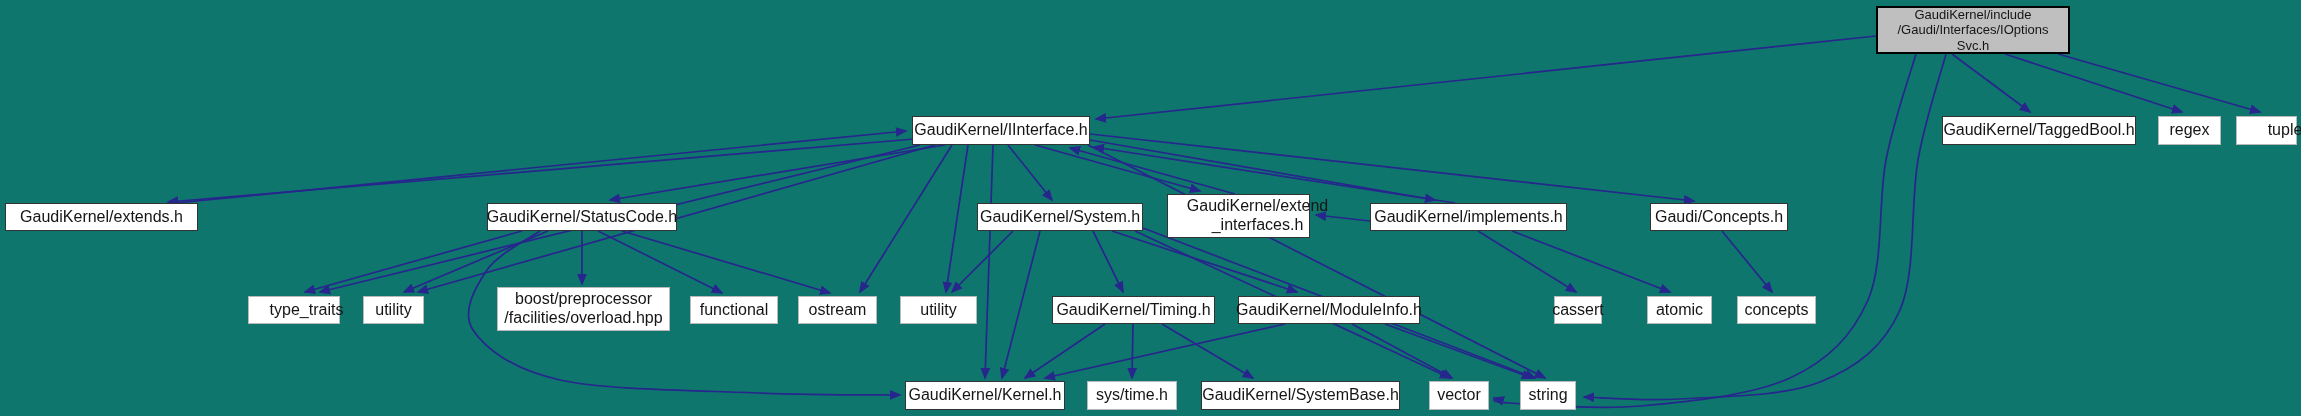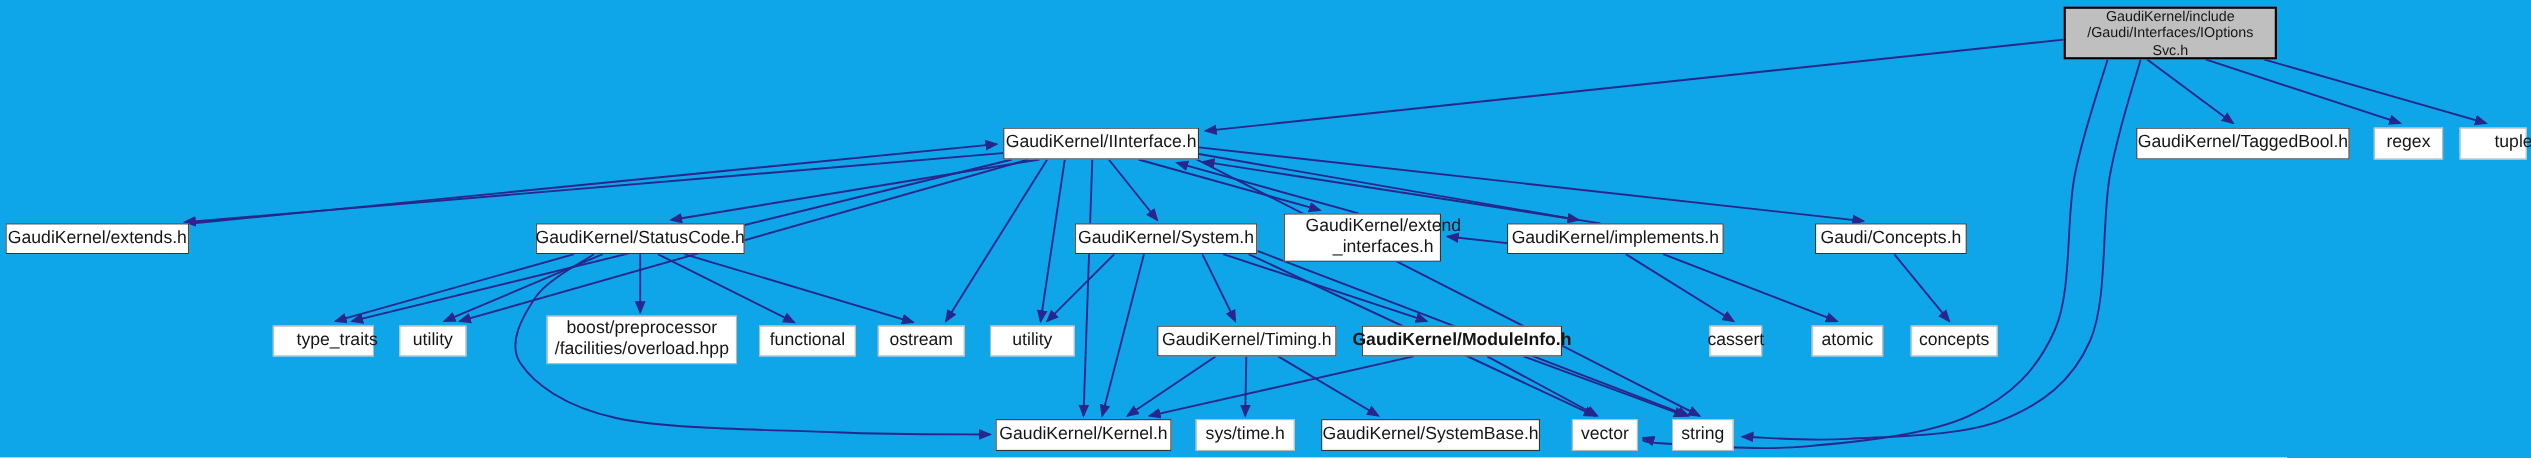--- a/index.html
+++ b/index.html
@@ -1,19 +1,19 @@
 <!DOCTYPE html>
 <html><head>
 <meta charset="utf-8">
 <style>
   html,body{margin:0;padding:0;background:#ffffff;}
   .stage{
     position:relative;
     width:2301px;height:416px;
-    background:#0ea5e9;
+    background:#0f766e;
     overflow:hidden;
     font-family:"Liberation Sans", sans-serif;
   }
   .edges{position:absolute;left:0;top:0;width:2301px;height:416px;}
   .node{
     position:absolute;
     box-sizing:border-box;
     display:flex;align-items:center;justify-content:center;
     text-align:center;
     background:#ffffff;
@@ -83,36 +83,36 @@
       <path d="M1722,231 L1772,292" fill="none" stroke="#26268c" stroke-width="1.7" marker-end="url(#arr)"></path>
     </svg>
 
 <div class="node root" style="left: 1876px; top: 6px; width: 194px; height: 48px;">GaudiKernel/include
 /Gaudi/Interfaces/IOptions
 Svc.h</div>
     <div class="node linked" style="left: 912px; top: 116px; width: 178px; height: 29px;">GaudiKernel/IInterface.h</div>
     <div class="node linked" style="left: 1942px; top: 116px; width: 194px; height: 29px;">GaudiKernel/TaggedBool.h</div>
     <div class="node plain" style="left: 2158px; top: 116px; width: 63px; height: 29px;">regex</div>
     <div class="node plain" style="left: 2236px; top: 116px; width: 61px; height: 29px; padding-left: 40px;">tuple</div>
-    <div class="node linked" style="left: 5px; top: 203px; width: 167px; height: 28px;">GaudiKernel/extends.h</div>
+    <div class="node linked" style="left: 5px; top: 203px; width: 193px; height: 28px;">GaudiKernel/extends.h</div>
     <div class="node linked" style="left: 487px; top: 203px; width: 190px; height: 28px;">GaudiKernel/StatusCode.h</div>
     <div class="node linked" style="left: 977px; top: 203px; width: 166px; height: 28px;">GaudiKernel/System.h</div>
     <div class="node linked" style="left: 1167px; top: 194px; width: 143px; height: 44px; padding-left: 41px;">GaudiKernel/extend
 _interfaces.h</div>
     <div class="node linked" style="left: 1370px; top: 203px; width: 197px; height: 28px;">GaudiKernel/implements.h</div>
     <div class="node linked" style="left: 1650px; top: 203px; width: 138px; height: 28px;">Gaudi/Concepts.h</div>
     <div class="node plain" style="left: 248px; top: 296px; width: 92px; height: 28px; padding-left: 28px;">type_traits</div>
     <div class="node plain" style="left: 363px; top: 296px; width: 61px; height: 28px;">utility</div>
     <div class="node plain" style="left: 497px; top: 287px; width: 173px; height: 44px;">boost/preprocessor
 /facilities/overload.hpp</div>
     <div class="node plain" style="left: 690px; top: 296px; width: 88px; height: 28px;">functional</div>
     <div class="node plain" style="left: 798px; top: 296px; width: 79px; height: 28px;">ostream</div>
     <div class="node plain" style="left: 900px; top: 296px; width: 77px; height: 28px;">utility</div>
     <div class="node linked" style="left: 1052px; top: 296px; width: 163px; height: 28px;">GaudiKernel/Timing.h</div>
-    <div class="node linked" style="left: 1238px; top: 296px; width: 182px; height: 28px; font-weight: bold;">GaudiKernel/ModuleInfo.h</div>
+    <div class="node linked" style="left: 1238px; top: 296px; width: 182px; height: 28px;">GaudiKernel/ModuleInfo.h</div>
     <div class="node plain" style="left: 1554px; top: 296px; width: 48px; height: 28px;">cassert</div>
     <div class="node plain" style="left: 1647px; top: 296px; width: 65px; height: 28px;">atomic</div>
     <div class="node plain" style="left: 1737px; top: 296px; width: 79px; height: 28px;">concepts</div>
     <div class="node linked" style="left: 905px; top: 381px; width: 160px; height: 29px;">GaudiKernel/Kernel.h</div>
     <div class="node plain" style="left: 1087px; top: 381px; width: 90px; height: 29px;">sys/time.h</div>
     <div class="node linked" style="left: 1201px; top: 381px; width: 199px; height: 29px;">GaudiKernel/SystemBase.h</div>
     <div class="node plain" style="left: 1429px; top: 381px; width: 60px; height: 29px;">vector</div>
     <div class="node plain" style="left: 1520px; top: 381px; width: 56px; height: 29px;">string</div>
   </div>
 

